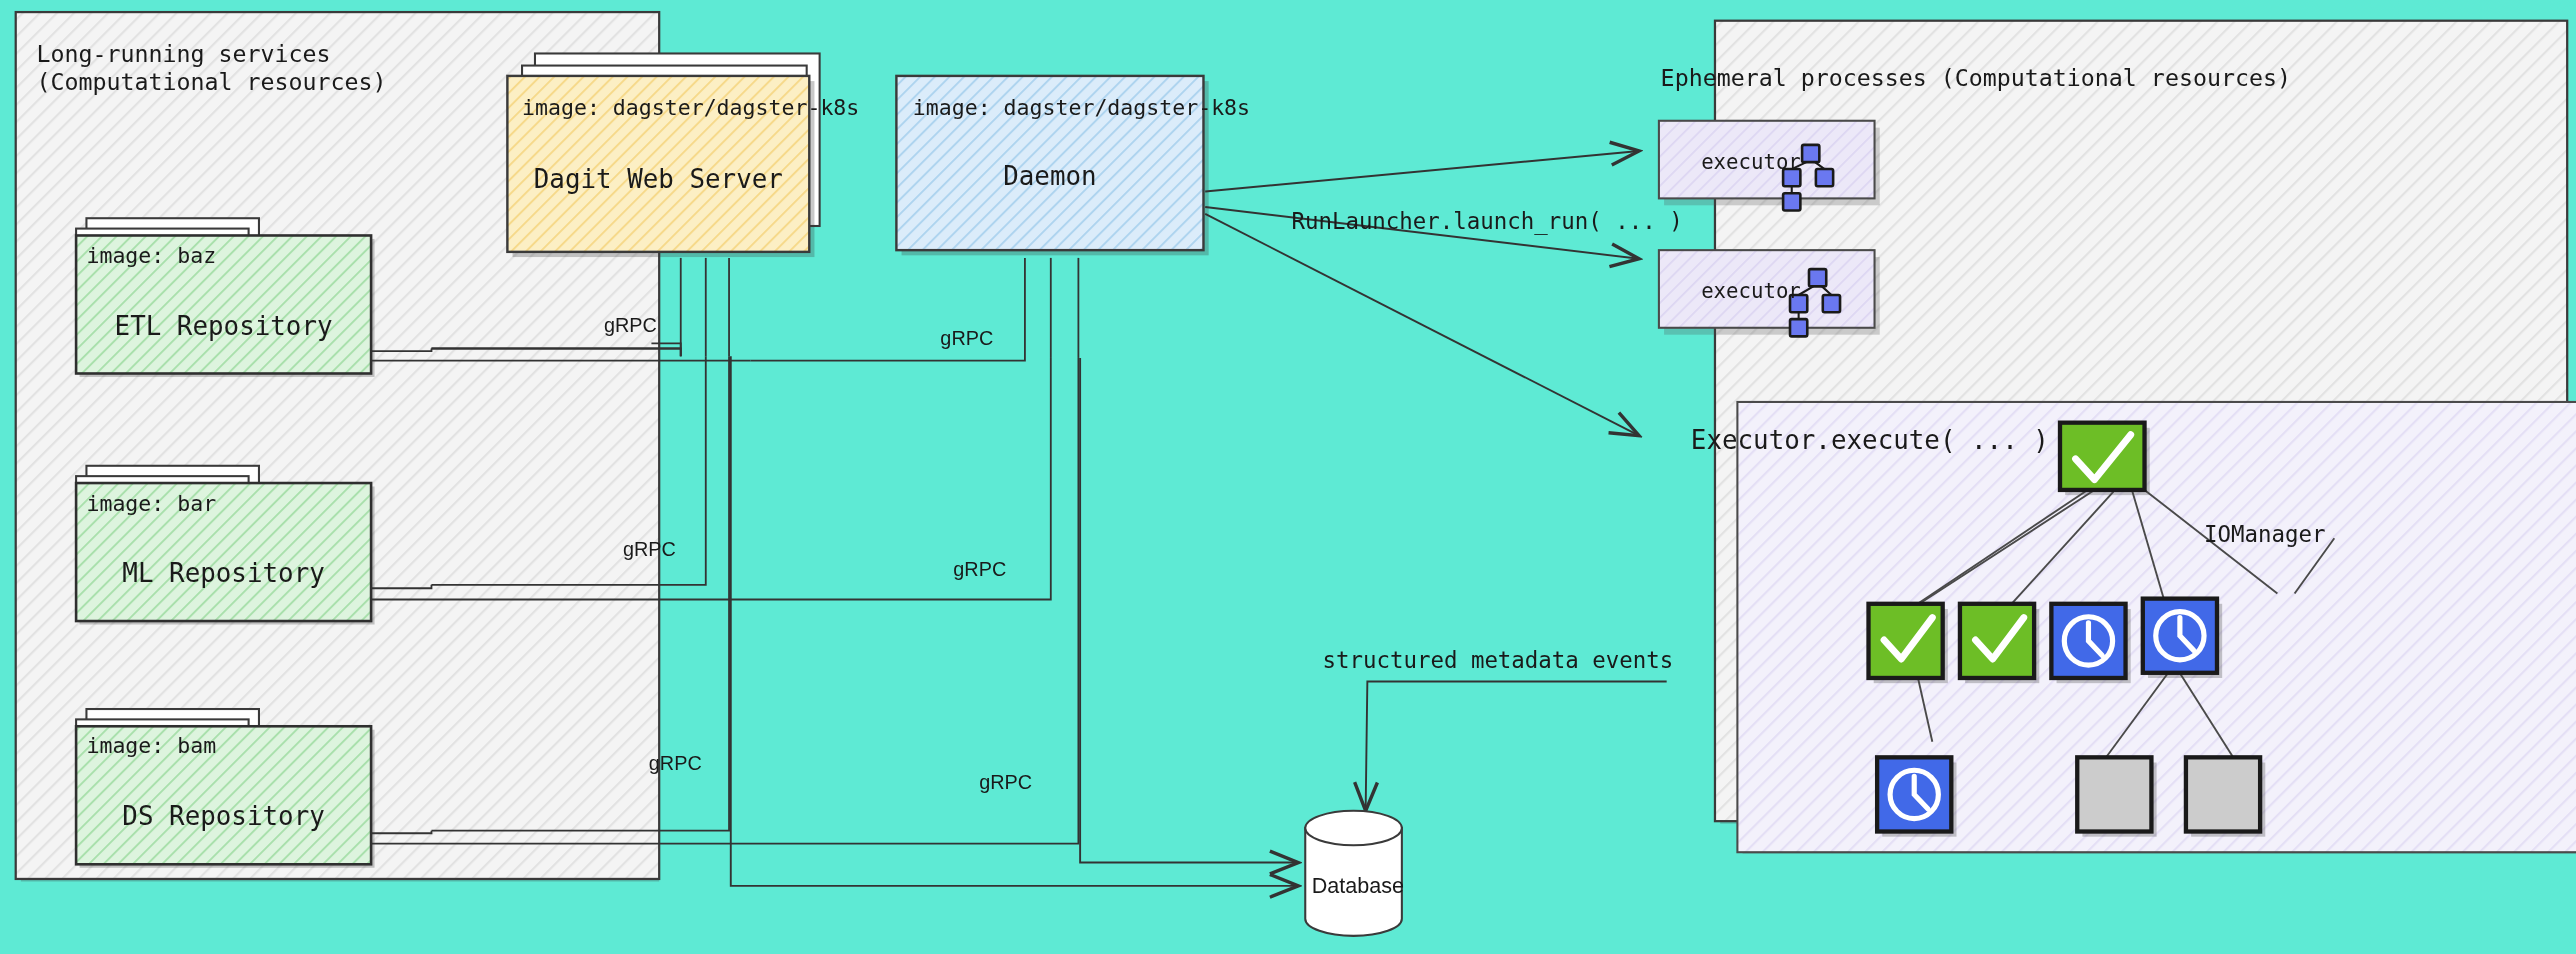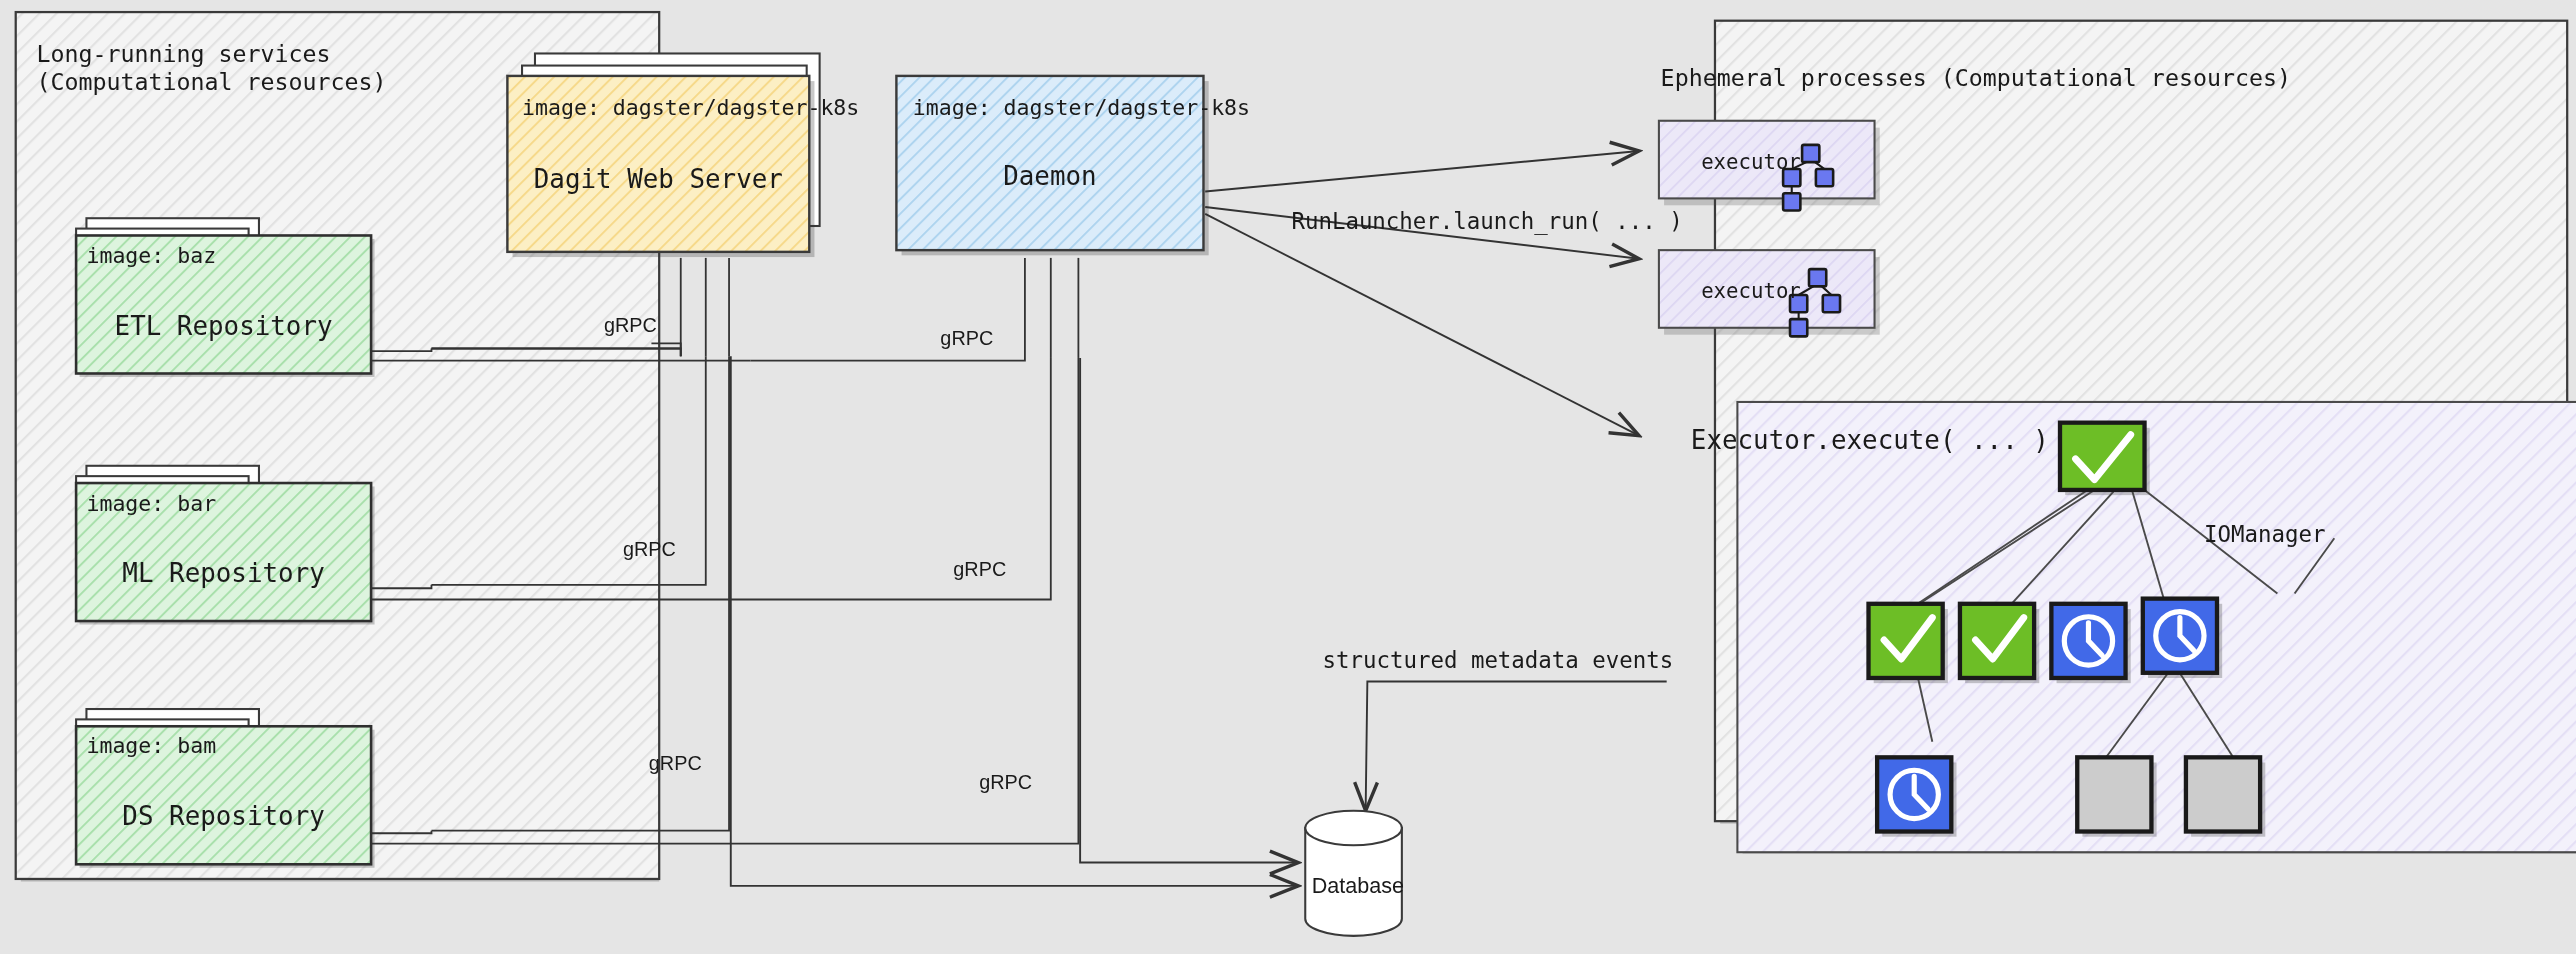--- a/index.html
+++ b/index.html
@@ -6,21 +6,21 @@
     margin: 0;
     padding: 0;
     background: #ffffff;
     font-family: "DejaVu Sans Mono", monospace;
   }
   #stage {
     position: relative;
     width: 2576px;
     height: 954px;
     overflow: hidden;
-    background: #e5e5e5;
+    background: #5eead4;
   }
   svg.layer {
     position: absolute;
     top: 0; left: 0;
     width: 2576px;
     height: 954px;
   }
   .mono { font-family: "DejaVu Sans Mono", monospace; }
   .sans { font-family: "Liberation Sans", sans-serif; }
 </style>

